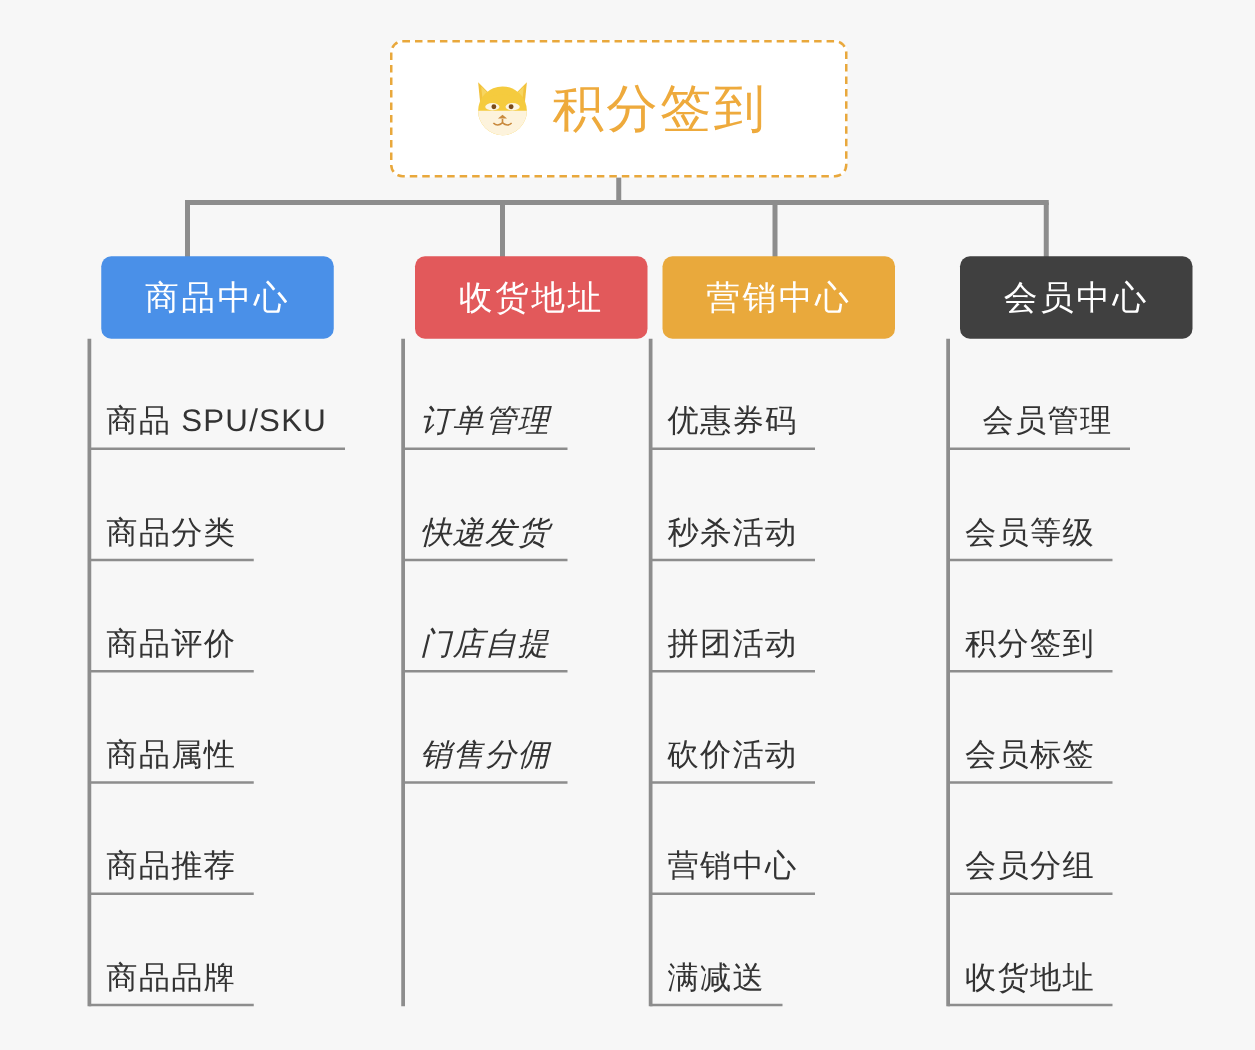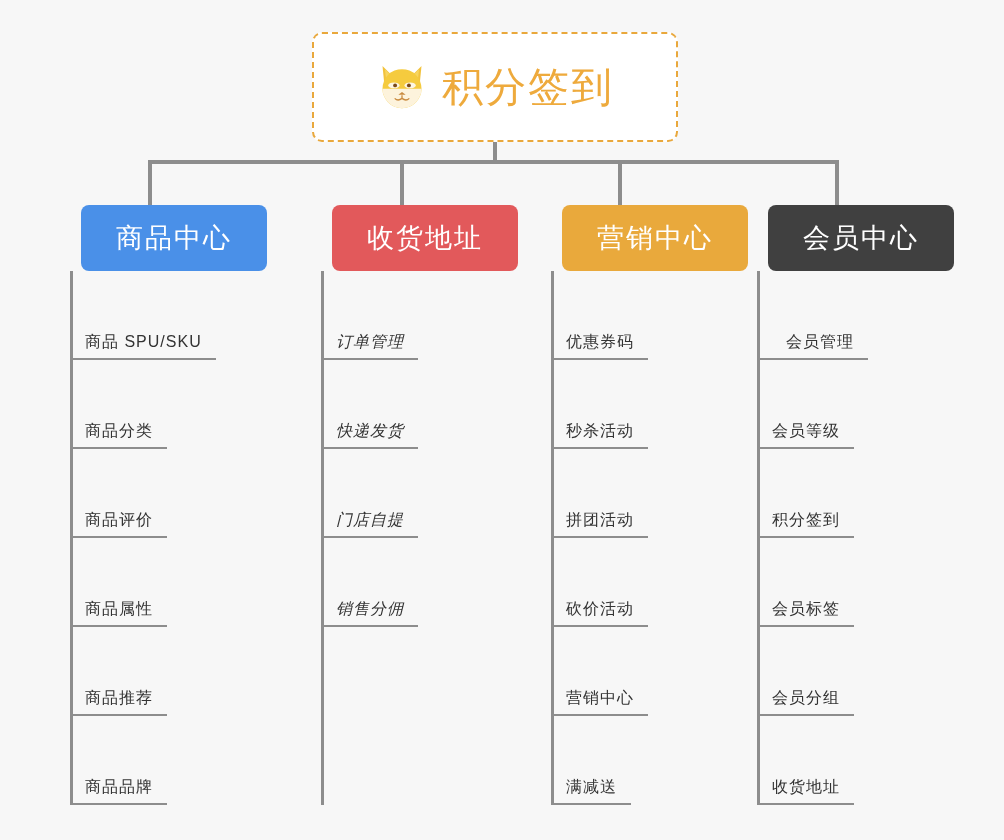--- a/index.html
+++ b/index.html
@@ -102,21 +102,21 @@
     align-items: flex-end;
     box-sizing: border-box;
   }
   .leaf-inner {
     display: inline-block;
     border-bottom: 2px solid #8d8d8d;
     padding: 0 14px 5px 14px;
     margin-left: 1px;
   }
   .leaf-label {
-    font-size: 16px;
+    font-size: 25px;
     color: #333333;
     white-space: nowrap;
     letter-spacing: 1px;
   }
 </style>
 </head>
 <body>
 
 <div id="diagram">
 
@@ -193,21 +193,21 @@
             <div class="leaf-inner" style="border-bottom-color: rgb(141, 141, 141);"><span class="leaf-label">快递发货</span></div>
           </div>
           <div class="leaf">
             <div class="leaf-inner" style="border-bottom-color: rgb(141, 141, 141);"><span class="leaf-label">门店自提</span></div>
           </div>
           <div class="leaf">
             <div class="leaf-inner" style="border-bottom-color: rgb(141, 141, 141);"><span class="leaf-label">销售分佣</span></div>
           </div>
         </div>
       </div>
-      <div class="column" style="left: 538px; width: 164px;">
+      <div class="column" style="left: 506px; width: 164px;">
         <div class="col-header" style="width: 186px; background: rgb(233, 169, 60);">
           <span>营销中心</span>
         </div>
         <div class="spine" style="background: rgb(141, 141, 141); left: 13px; height: 534px;"></div>
         <div class="leaf-list" style="left: 13px;">
           <div class="leaf">
             <div class="leaf-inner" style="border-bottom-color: rgb(141, 141, 141);"><span class="leaf-label">优惠券码</span></div>
           </div>
           <div class="leaf">
             <div class="leaf-inner" style="border-bottom-color: rgb(141, 141, 141);"><span class="leaf-label">秒杀活动</span></div>

